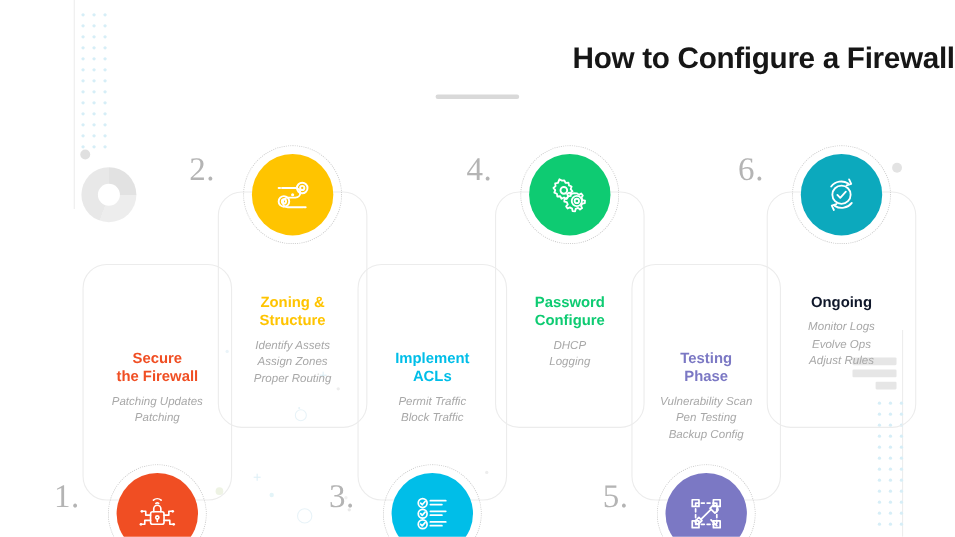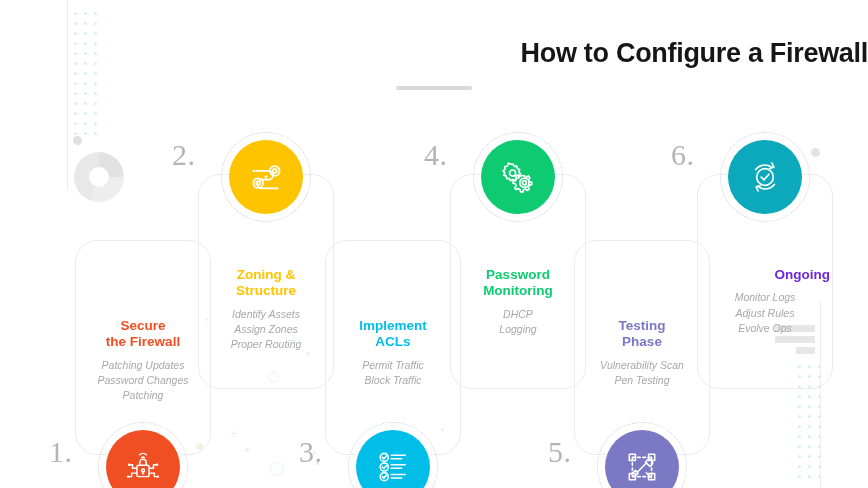--- a/index.html
+++ b/index.html
@@ -246,21 +246,20 @@
     </svg>
           </div>
         </div>
         <div class="textblock">
           <div class="heading" style="color: rgb(240, 78, 35);">
             <div>Secure</div>
             <div>the Firewall</div>
           </div>
           <div class="sublist" style="color: rgb(168, 168, 168);">
             <div>Patching Updates</div>
-            <div>Password Changes</div>
             <div>Patching</div>
           </div>
         </div>
       </div>
       <div class="step up" style="left: 198px; top: 132px;">
         <div class="card" style="border-color: rgb(236, 236, 236);"></div>
         <div class="stepnum" style="color: rgb(180, 180, 180);">2.</div>
         <div class="bubble-wrap">
           <div class="bubble-dots"></div>
           <div class="bubble" style="background: rgb(255, 196, 0);">
@@ -328,21 +327,21 @@
       <circle cx="17.8" cy="19.5" r="3.5"></circle>
       <path d="M31.6 22.6l2 1.6 2.3-1.4 1.6 2-1.4 2.3 1.1 2.5 2.6.5-.2 2.6-2.6.6-1.4 2.3 1.2 2.3-2.2 1.5-2-1.7-2.5 1-.6 2.6-2.6-.2-.5-2.6-2.4-1.3-2.3 1.2-1.5-2.2 1.7-2-1-2.5-2.6-.6.2-2.6 2.6-.5 1.3-2.4-1.2-2.3 2.2-1.5 2 1.7 2.5-1z"></path>
       <circle cx="31.3" cy="30.5" r="5.3"></circle>
               <circle cx="31.3" cy="30.5" r="2.3"></circle>
     </svg>
           </div>
         </div>
         <div class="textblock">
           <div class="heading" style="color: rgb(14, 203, 114);">
             <div>Password</div>
-            <div>Monitoring</div>
+            <div>Configure</div>
           </div>
           <div class="sublist" style="color: rgb(168, 168, 168);">
             <div>DHCP</div>
             <div>Logging</div>
           </div>
         </div>
       </div>
       <div class="step down" style="left: 574px; top: 240px;">
         <div class="card" style="border-color: rgb(236, 236, 236);"></div>
         <div class="stepnum" style="color: rgb(180, 180, 180);">5.</div>
@@ -363,45 +362,46 @@
           </div>
         </div>
         <div class="textblock">
           <div class="heading" style="color: rgb(123, 120, 196);">
             <div>Testing</div>
             <div>Phase</div>
           </div>
           <div class="sublist" style="color: rgb(168, 168, 168);">
             <div>Vulnerability Scan</div>
             <div>Pen Testing</div>
+            <div>Backup Config</div>
           </div>
         </div>
       </div>
       <div class="step up" style="left: 697px; top: 132px;">
         <div class="card" style="border-color: rgb(236, 236, 236);"></div>
         <div class="stepnum" style="color: rgb(180, 180, 180);">6.</div>
         <div class="bubble-wrap">
           <div class="bubble-dots"></div>
           <div class="bubble" style="background: rgb(12, 169, 189);">
     <svg viewBox="0 0 48 48" fill="none" stroke="#fff" stroke-width="1.9" stroke-linecap="round" stroke-linejoin="round">
       <circle cx="24" cy="24" r="9.5"></circle>
       <path d="M19.7 24.2l3 3.1 5.8-6.5"></path>
       <path d="M13.3 15.5A13.3 13.3 0 0 1 31 12.4"></path>
       <path d="M31.9 8.1l2.2 4.6-4.8 1.6"></path>
       <path d="M34.7 32.5A13.3 13.3 0 0 1 17 35.6"></path>
       <path d="M16.1 39.9l-2.2-4.6 4.8-1.6"></path>
     </svg>
           </div>
         </div>
         <div class="textblock">
-          <div class="heading" style="color: #6d28d9; text-align: right;">
+          <div class="heading" style="color: #0f172a;">
             <div>Ongoing</div>
           </div>
           <div class="sublist" style="color: rgb(168, 168, 168);">
             <div>Monitor Logs</div>
+            <div>Evolve Ops</div>
             <div>Adjust Rules</div>
-            <div>Evolve Ops</div>
           </div>
         </div>
       </div>
     </div>
 
 </div>
 
 </body></html>

